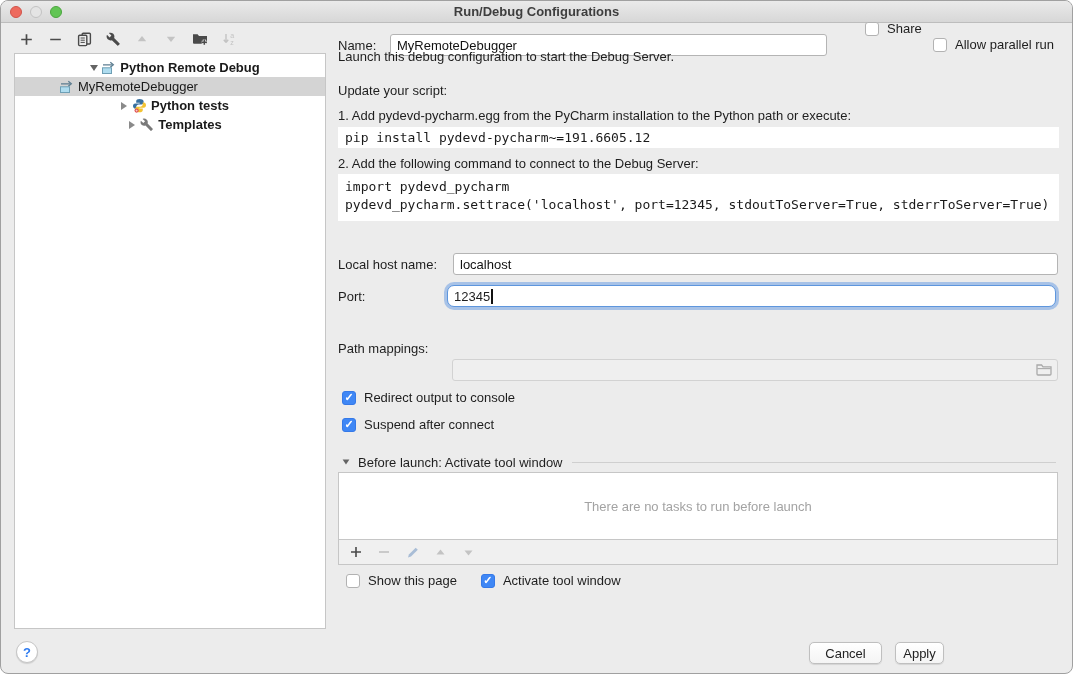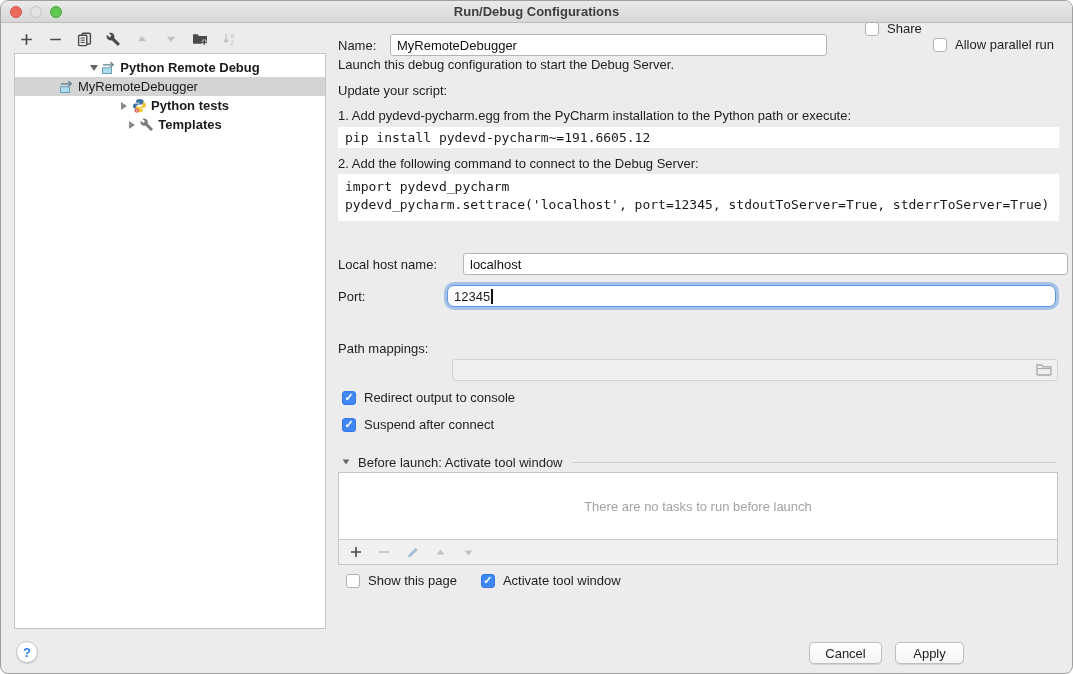--- a/index.html
+++ b/index.html
@@ -65,21 +65,21 @@
     border:1px solid #c6c6c6;border-top:none;display:flex;align-items:center;gap:12px;padding-left:9px;}
   
   .help-btn{position:absolute;left:15px;top:640px;width:22px;height:22px;border-radius:50%;
     background:#fff;border:1px solid #c6c6c6;box-shadow:0 1px 1px rgba(0,0,0,.12);
     color:#2e7bf0;font-weight:bold;font-size:13px;display:flex;align-items:center;justify-content:center;cursor:pointer;}
   .btn{position:absolute;top:641px;height:22px;border-radius:5px;font-size:13px;
     display:flex;align-items:center;justify-content:center;cursor:pointer;
     background:linear-gradient(#ffffff,#f4f4f4);border:1px solid #bfbfbf;color:#222;
     box-shadow:0 0.5px 1px rgba(0,0,0,.10);}
   .btn.cancel{left:808px;width:73px;}
-  .btn.apply{left:894px;width:69px;}
+  .btn.apply{left:894px;width:49px;}
   .btn.ok{left:978px;width:70px;background:linear-gradient(#4f8ff5,#2e71e5);
     border:1px solid #2b63d4;color:#fff;margin-top:44px;}
 </style>
 </head>
 <body>
 
 <div id="window">
 
   <div class="titlebar">
     <span class="tl red"></span>
@@ -200,32 +200,32 @@
     </div>
     <div class="row-abs cbrow" style="left:527px;top:20px;">
       <span class="cb"></span>
       <span>Share</span>
     </div>
     <div class="row-abs cbrow" style="left:595px;top:36px;">
       <span class="cb"></span>
       <span>Allow parallel run</span>
     </div>
 
-    <div class="row-abs lbl" style="left:0;top:56px;">Launch this debug configuration to start the Debug Server.</div>
+    <div class="row-abs lbl" style="left:0;top:48px;">Launch this debug configuration to start the Debug Server.</div>
     <div class="row-abs lbl" style="left:0;top:82px;">Update your script:</div>
     <div class="row-abs lbl" style="left:0;top:107px;">1. Add pydevd-pycharm.egg from the PyCharm installation to the Python path or execute:</div>
     <div class="row-abs codestrip" style="left:0;top:126px;width:721px;height:21px;line-height:21px;padding-left:7px;">pip install pydevd-pycharm~=191.6605.12</div>
     <div class="row-abs lbl" style="left:0;top:155px;">2. Add the following command to connect to the Debug Server:</div>
     <div class="row-abs codestrip" style="left:0;top:173px;width:721px;height:47px;padding:4px 0 0 7px;line-height:18px;">
       <div>import pydevd_pycharm</div>
       <div>pydevd_pycharm.settrace('localhost', port=12345, stdoutToServer=True, stderrToServer=True)</div>
     </div>
 
     <div class="row-abs lbl" style="left:0;top:256px;">Local host name:</div>
-    <div class="row-abs" style="left:115px;top:252px;width:605px;margin-left:10px;">
+    <div class="row-abs" style="left:115px;top:252px;width:605px;">
       <input class="txtfield" value="localhost" style="">
     </div>
 
     <div class="row-abs lbl" style="left:0;top:288px;">Port:</div>
     <div class="row-abs focusfield" style="left:109px;top:284px;width:609px;border-radius:7px;">
       <span>12345</span>
         <span class="caret"></span>
     </div>
 
     <div class="row-abs lbl" style="left:0;top:340px;">Path mappings:</div>

